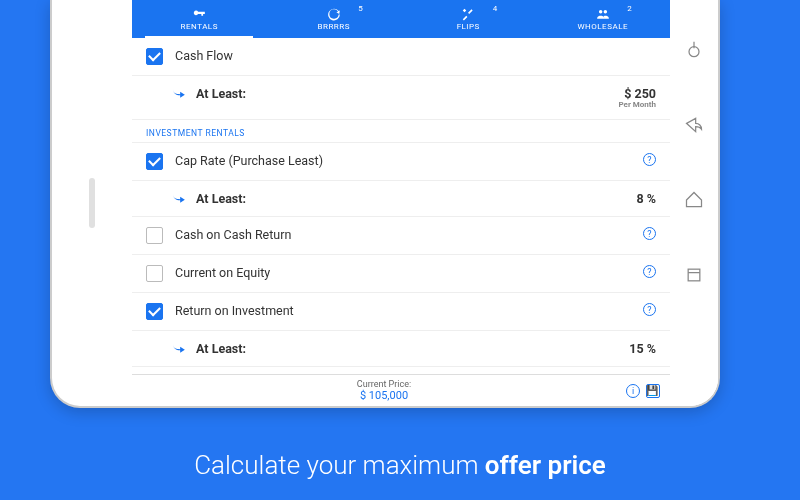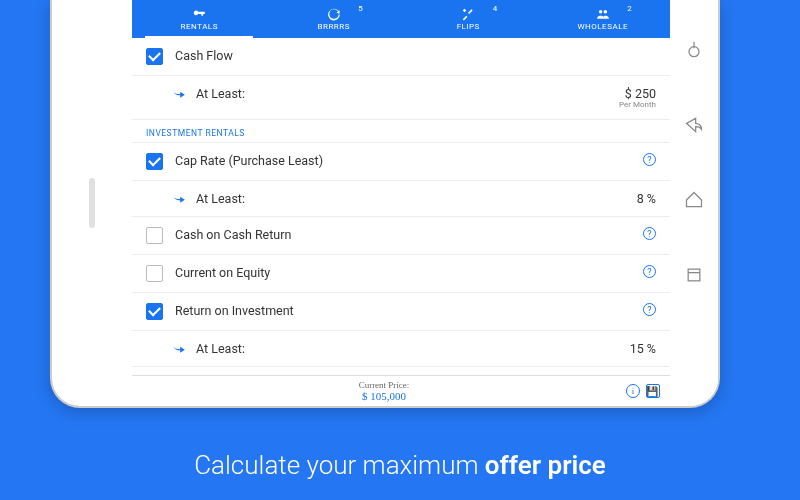--- a/index.html
+++ b/index.html
@@ -10,32 +10,32 @@
   .speaker { width: 6px; height: 50px; background: #e0e0e0; border-radius: 3px; }
   .screen { flex: 1; display: flex; background: #fff; }
   .app { flex: 1; display: flex; flex-direction: column; background: #fafbfc; overflow: hidden; }
   .tabbar { background: #1a74f0; display: flex; height: 38px; color: #fff; }
   .tab { flex: 1; display: flex; flex-direction: column; align-items: center; justify-content: center; gap: 1px; font-size: 8px; letter-spacing: 0.5px; cursor: pointer; position: relative; }
   .tab .badge { position: absolute; top: 4px; right: 28%; font-size: 8px; }
   .tab.active::after { content: ""; position: absolute; bottom: 0; left: 10%; right: 10%; height: 2px; background: #fff; }
   .tab svg { width: 14px; height: 14px; fill: #fff; }
   .list { flex: 1; overflow-y: auto; background: #fff; }
   .row { display: flex; padding: 10px 14px; border-bottom: 1px solid #eee; font-size: 12.5px; color: #333; min-height: 36px; }
-  .row.sub { padding-left: 40px; }
+  .row.sub { padding-left: 40px; font-weight: bold; }
   .section-hdr { padding: 8px 14px 4px; font-size: 8.5px; color: #1a74f0; letter-spacing: 0.5px; background: #fff; border-bottom: 1px solid #eee; }
   .chk { width: 17px; height: 17px; border: 1.5px solid #bbb; border-radius: 2px; margin-right: 12px; display: flex; align-items: center; justify-content: center; flex-shrink: 0; cursor: pointer; }
   .chk.on { background: #1a74f0; border-color: #1a74f0; }
   .chk.on::after { content: ""; width: 5px; height: 9px; border: solid #fff; border-width: 0 2px 2px 0; transform: rotate(45deg) translate(-1px,-1px); }
   .arrow { width: 14px; height: 10px; margin-right: 10px; flex-shrink: 0; }
   .arrow svg { width: 14px; height: 10px; fill: #1a74f0; }
   .label { flex: 1; }
   .val { text-align: right; font-size: 12.5px; color: #333; }
   .val .unit { font-size: 8px; color: #888; display: block; line-height: 1; }
   .help { width: 13px; height: 13px; border: 1px solid #1a74f0; border-radius: 50%; color: #1a74f0; font-size: 9px; display: flex; align-items: center; justify-content: center; margin-left: 8px; cursor: pointer; }
-  .footer { display: flex; border-top: 1px solid #ddd; padding: 4px 10px; background: #fff; align-items: center; font-family: Liberation Serif, serif; }
+  .footer { display: flex; border-top: 1px solid #ddd; padding: 4px 10px; background: #fff; align-items: center; }
   .fcol { flex: 1; display: flex; flex-direction: column; align-items: center; gap: 0; }
   .flab { font-size: 9px; color: #666; }
   .fval { font-size: 11px; }
   .fval.blue { color: #1a74f0; }
   .fval.green { color: #2aa03a; }
   .ficons { display: flex; gap: 6px; }
   .ficon { width: 14px; height: 14px; border: 1.5px solid #1a74f0; border-radius: 50%; color: #1a74f0; font-size: 9px; display: flex; align-items: center; justify-content: center; cursor: pointer; }
   .ficon.save { border-radius: 2px; font-size: 10px; }
   .navbar { width: 48px; background: #fff; display: flex; flex-direction: column; align-items: center; padding-top: 40px; gap: 55px; }
   .nbtn { width: 20px; height: 20px; color: #888; cursor: pointer; }

